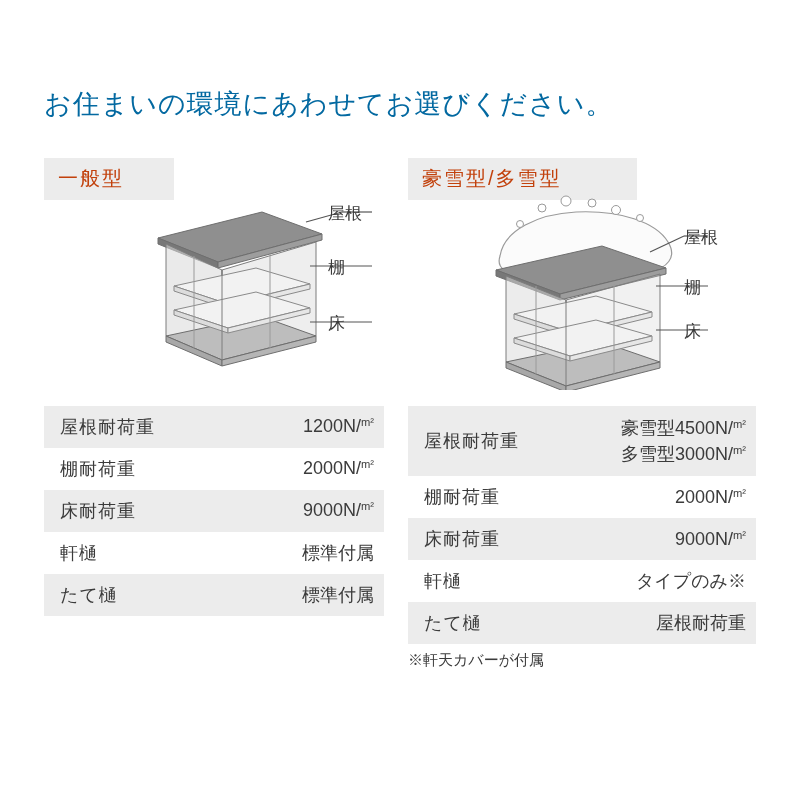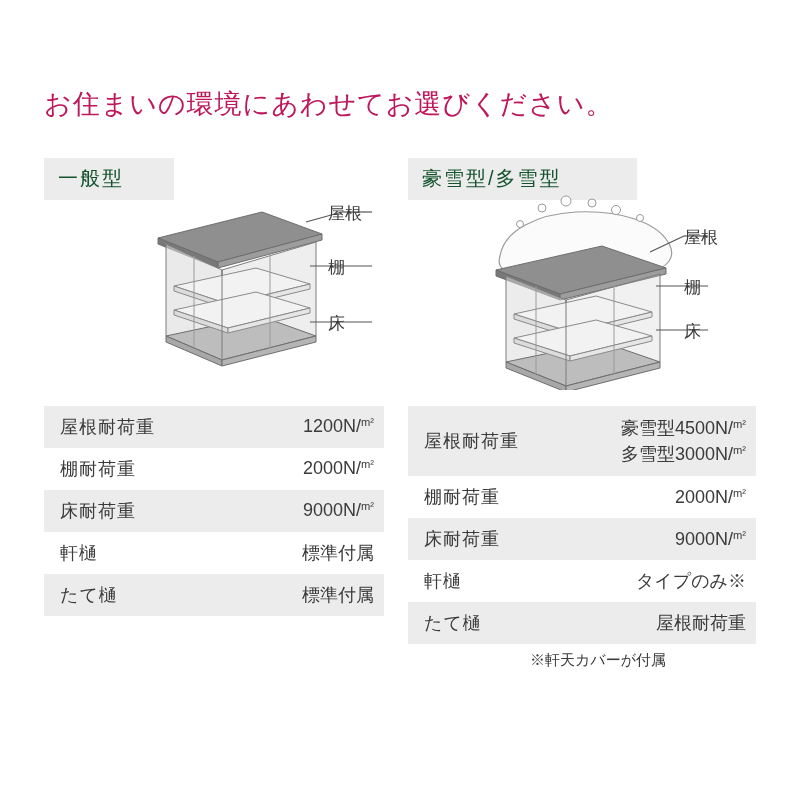--- a/index.html
+++ b/index.html
@@ -18,29 +18,29 @@
   .page {
     position: absolute;
     inset: 0;
   }
   .headline {
     position: absolute;
     left: 44px;
     top: 86px;
     font-size: 27px;
     letter-spacing: 1px;
-    color: #be185d;
+    color: #0369a1;
     white-space: nowrap;
   }
 
   
   .col-head {
     position: absolute;
     background: #ececec;
-    color: #14532d;
+    color: #c2410c;
     font-size: 20px;
     letter-spacing: 2px;
     padding: 7px 14px 8px 14px;
     box-sizing: border-box;
   }
   .col-head.left { left: 44px; top: 158px; width: 130px; }
   .col-head.right { left: 408px; top: 158px; width: 229px; }
 
   
   .illus {
@@ -86,24 +86,24 @@
   .spec td .sub {
     font-size: 0.62em;
     vertical-align: 0.55em;
   }
   .twoline {
     line-height: 1.45;
   }
 
   .notes {
     position: absolute;
-    left: 424px;
+    left: 408px;
     top: 648px;
     width: 348px;
-    text-align: center;
+    text-align: left;
     font-size: 15px;
     color: #3b3b3b;
     line-height: 1.65;
   }
   .notes div { white-space: nowrap; }
 </style>
 </head>
 <body>
 
 <div class="page">

